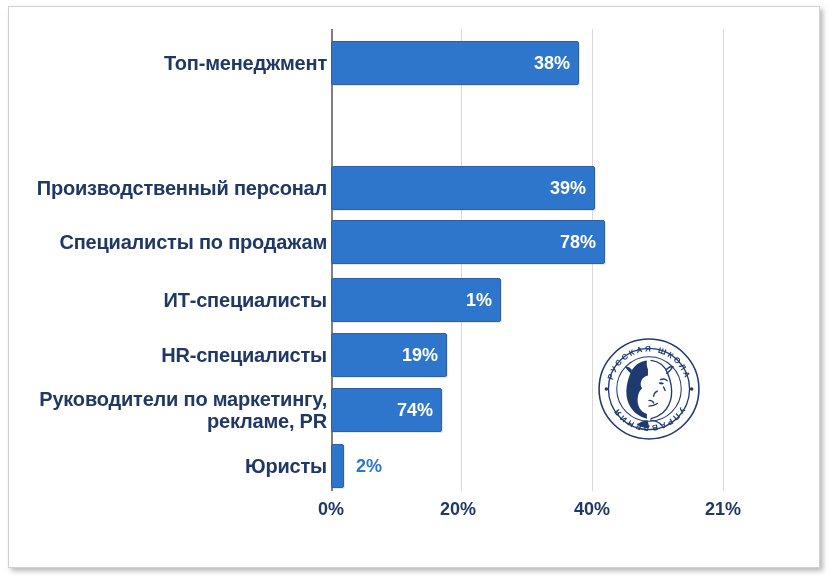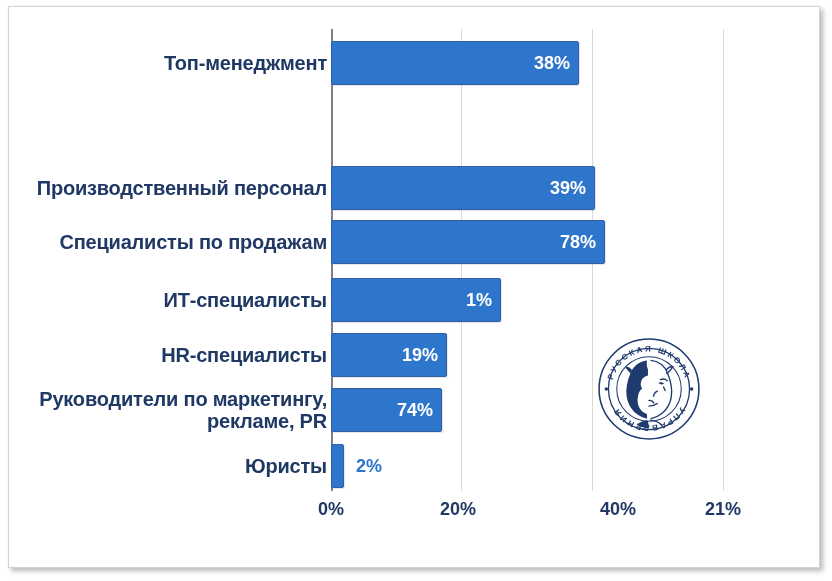--- a/index.html
+++ b/index.html
@@ -213,21 +213,21 @@
         <div class="cat-label">Юристы</div>
         <div class="bar-wrap" style="width:13px;">
           <div class="bar">
             <span class="bar-value outside">2%</span>
           </div>
         </div>
       </div>
 
       <div class="tick-label" style="left:322px;">0%</div>
       <div class="tick-label" style="left:441px;margin-left:8px;">20%</div>
-      <div class="tick-label" style="left:583px;margin-left:26px;">40%</div>
+      <div class="tick-label" style="left:583px;">40%</div>
       <div class="tick-label" style="left:714px;">21%</div>
 
       <div id="logo">
         <svg viewBox="0 0 200 200" width="104" height="104" xmlns="http://www.w3.org/2000/svg">
           <defs>
             <path id="arcTop" d="M 28,100 A 72,72 0 0 1 172,100" fill="none"></path>
             <path id="arcBot" d="M 170,100 A 70,70 0 0 1 30,100" fill="none"></path>
           </defs>
           <circle cx="100" cy="100" r="96" fill="none" stroke="#1F3A6E" stroke-width="3"></circle>
           <circle cx="100" cy="100" r="78" fill="none" stroke="#1F3A6E" stroke-width="2.5"></circle>

